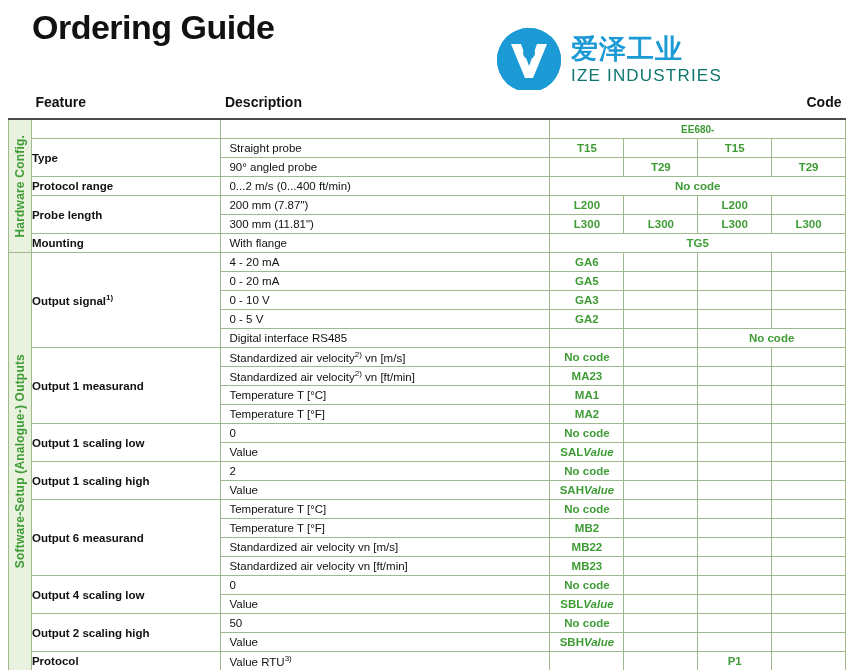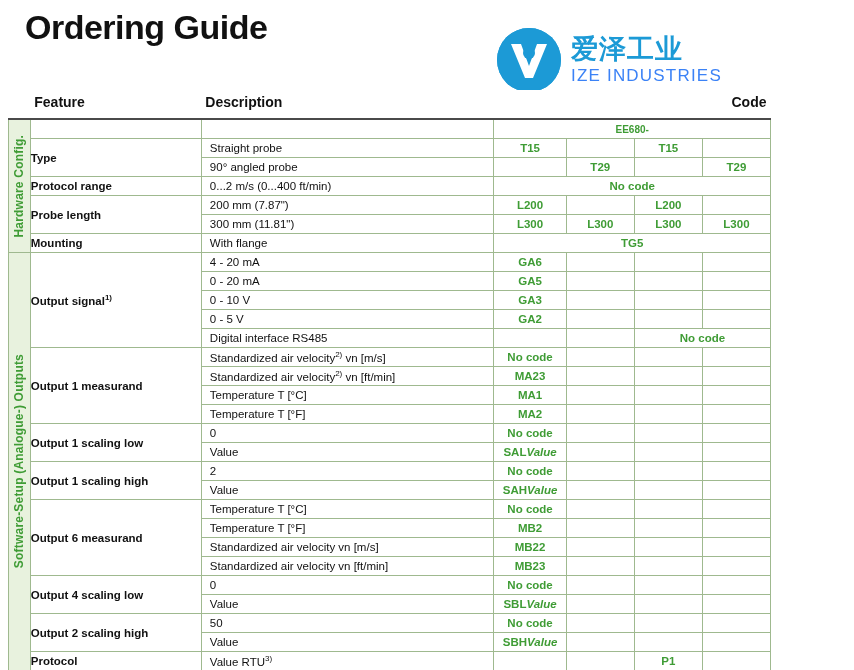--- a/index.html
+++ b/index.html
@@ -6,21 +6,21 @@
   body{
     width:854px;height:670px;
     background:#ffffff;
     font-family:"Liberation Sans", sans-serif;
     color:#1a1a1a;
     overflow:hidden;
     position:relative;
   }
   .title{
     position:absolute;
-    left:25px; top:8px;
+    left:32px; top:8px;
     font-size:34px;
     font-weight:bold;
     letter-spacing:-0.5px;
     color:#111;
   }
   
   .logo-wrap{
     position:absolute;
     left:497px; top:28px;
     display:flex;
@@ -40,31 +40,31 @@
     line-height:1.05;
   }
   .logo-cn{
     font-size:27px;
     font-weight:bold;
     color:#1c9ad6;
     letter-spacing:1px;
   }
   .logo-en{
     font-size:17px;
-    color:#3b82f6;
+    color:#0f766e;
     letter-spacing:1.2px;
     margin-top:3px;
   }
 
   
   table{
     position:absolute;
     left:8px; top:90px;
     border-collapse:collapse;
-    width:763px;
+    width:838px;
     font-size:11.5px;
   }
   col.sidecol{width:22px;}
   col.featcol{width:190px;}
   col.desccol{width:330px;}
   col.codecol{width:74px;}
 
   th,td{
     border:1px solid #9fb98f;
     padding:0 4px;

